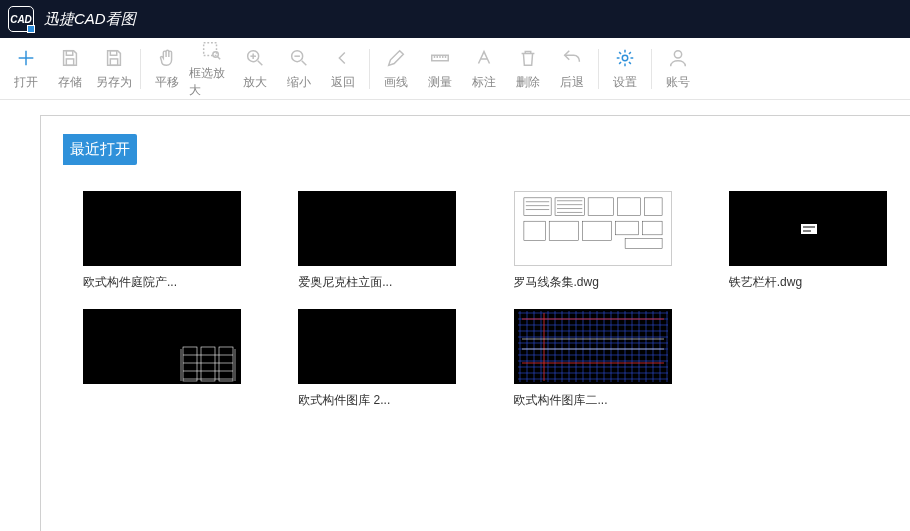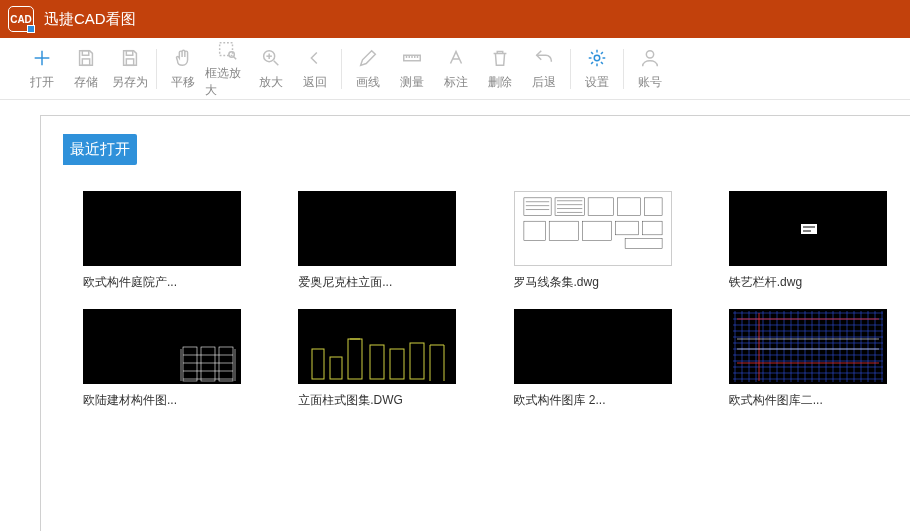--- a/index.html
+++ b/index.html
@@ -6,27 +6,28 @@
   body {
     font-family: "Microsoft YaHei", "Segoe UI", sans-serif;
     font-size: 12px;
     background: #fff;
     color: #333;
     width: 910px;
     height: 531px;
     overflow: hidden;
   }
   .titlebar {
-    background: #c2410c;
+    background: #0f172a;
     height: 38px;
     display: flex;
     align-items: center;
     padding: 0 8px;
     color: #fff;
     font-size: 15px;
+    font-style: italic;
   }
   .titlebar .app-icon {
     width: 26px; height: 26px;
     border: 1.5px solid #fff;
     border-radius: 5px;
     margin-right: 10px;
     display: flex;
     align-items: center; justify-content: center;
     font-size: 10px;
     font-weight: bold;
@@ -40,21 +41,21 @@
     width: 6px; height: 6px;
     background: #2b8cdb;
     border: 1px solid #fff;
   }
   .toolbar {
     height: 62px;
     background: #fff;
     border-bottom: 1px solid #e5e5e5;
     display: flex;
     align-items: center;
-    padding: 0 20px;
+    padding: 0 4px;
   }
   .tb-btn {
     display: flex;
     flex-direction: column;
     align-items: center;
     justify-content: center;
     width: 44px;
     height: 56px;
     color: #888;
     cursor: pointer;
@@ -182,20 +183,30 @@
     <div class="tb-btn">
       <div class="tb-icon">
         <svg viewBox="0 0 24 24" fill="none" stroke="currentColor" stroke-width="1.6" width="22" height="22">
           <circle cx="10" cy="10" r="6"></circle>
           <line x1="15" y1="15" x2="20" y2="20"></line>
           <line x1="7" y1="10" x2="13" y2="10"></line>
           <line x1="10" y1="7" x2="10" y2="13"></line>
         </svg>
       </div>
       <div>放大</div>
+    </div>
+    <div class="tb-btn">
+      <div class="tb-icon">
+        <svg viewBox="0 0 24 24" fill="none" stroke="currentColor" stroke-width="1.6" width="22" height="22">
+          <circle cx="10" cy="10" r="6"></circle>
+          <line x1="15" y1="15" x2="20" y2="20"></line>
+          <line x1="7" y1="10" x2="13" y2="10"></line>
+        </svg>
+      </div>
+      <div>缩小</div>
     </div>
     <div class="tb-btn">
       <div class="tb-icon">
         <svg viewBox="0 0 24 24" fill="none" stroke="currentColor" stroke-width="1.6" width="22" height="22">
           <path d="M14 6l-6 6 6 6"></path>
         </svg>
       </div>
       <div>返回</div>
     </div>
     <div class="tb-sep"></div>
@@ -335,41 +346,20 @@
         <rect x="136" y="38" width="14" height="34" fill="none"></rect>
         <line x1="100" y1="46" x2="150" y2="46"></line>
               <line x1="100" y1="54" x2="150" y2="54"></line>
         <line x1="100" y1="62" x2="150" y2="62"></line>
               <line x1="100" y1="70" x2="150" y2="70"></line>
         <line x1="98" y1="40" x2="98" y2="72"></line>
               <line x1="152" y1="40" x2="152" y2="72"></line>
         </g>
           </svg>
         </div>
-        <div class="fname">欧陆建材构件图...</div>
-      </div>
-      <div class="item">
-        <div class="thumb">
-          <svg viewBox="0 0 158 75">
-            <rect width="158" height="75" fill="#000"></rect>
-        <g stroke="#d0d040" stroke-width="1" fill="none">
-        <rect x="14" y="40" width="12" height="30"></rect>
-              <rect x="32" y="48" width="12" height="22"></rect>
-        <rect x="50" y="30" width="14" height="40"></rect>
-              <line x1="52" y1="30" x2="62" y2="30"></line>
-        <rect x="72" y="36" width="14" height="34"></rect>
-              <rect x="92" y="40" width="14" height="30"></rect>
-        <rect x="112" y="34" width="14" height="36"></rect>
-              <line x1="132" y1="36" x2="132" y2="72"></line>
-        <line x1="146" y1="36" x2="146" y2="72"></line>
-              <line x1="132" y1="36" x2="146" y2="36"></line>
-        </g>
-          </svg>
-        </div>
-        <div class="fname">立面柱式图集.DWG</div>
       </div>
       <div class="item">
         <div class="thumb">
           <svg viewBox="0 0 158 75">
             <rect width="158" height="75" fill="#000"></rect>
           </svg>
         </div>
         <div class="fname">欧式构件图库 2...</div>
       </div>
       <div class="item">

